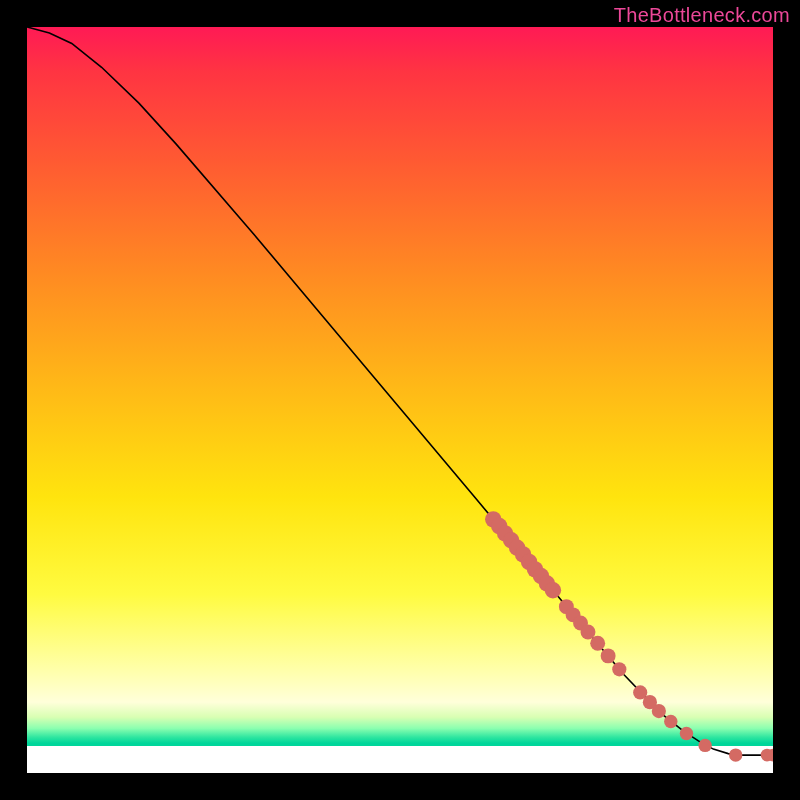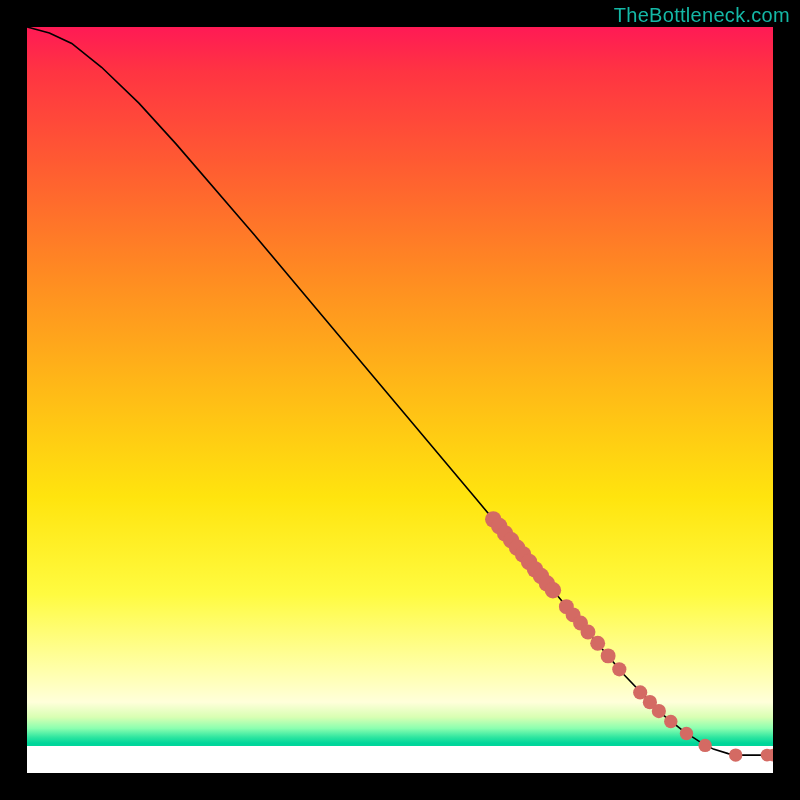--- a/index.html
+++ b/index.html
@@ -13,21 +13,21 @@
   }
   .page {
     position: relative;
     width: 800px;
     height: 800px;
   }
   .attribution {
     position: absolute;
     top: 4px;
     right: 10px;
-    color: #14b8a6;
+    color: #ec4899;
     font-size: 20px;
     letter-spacing: 0.3px;
     z-index: 5;
   }
   .plot-area {
     position: absolute;
     left: 27px;
     top: 27px;
     width: 746px;
     height: 746px;

